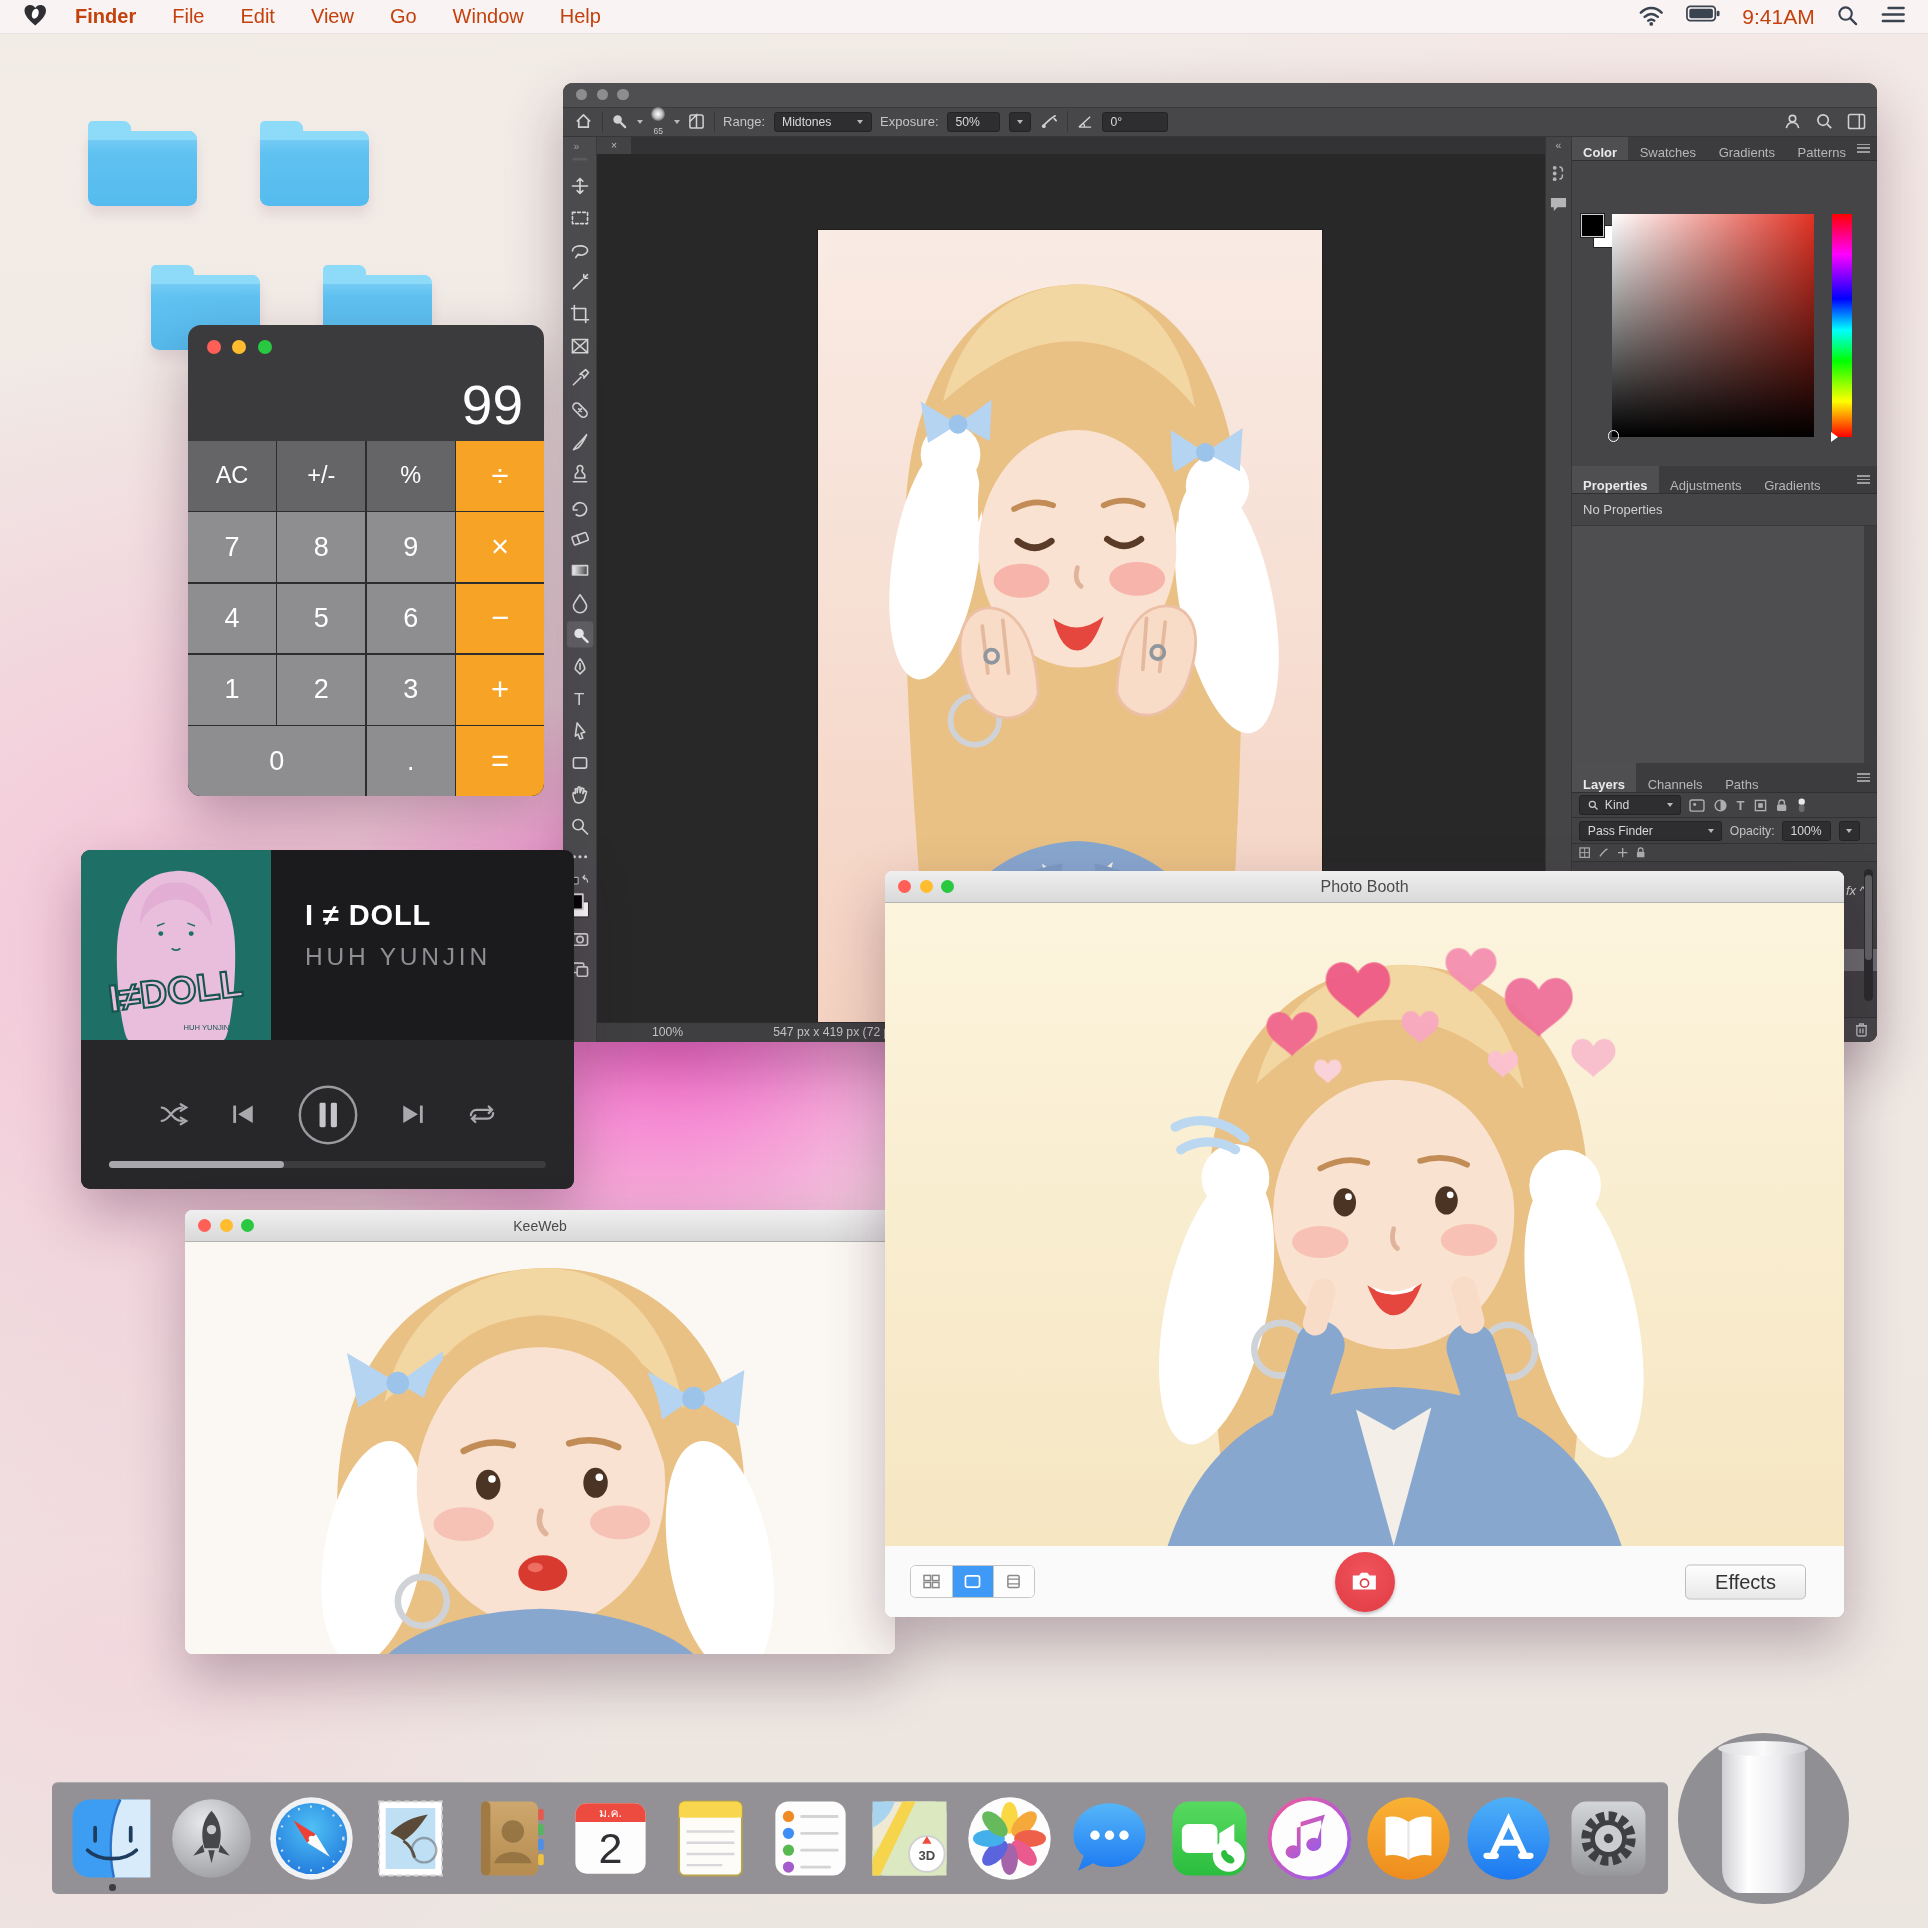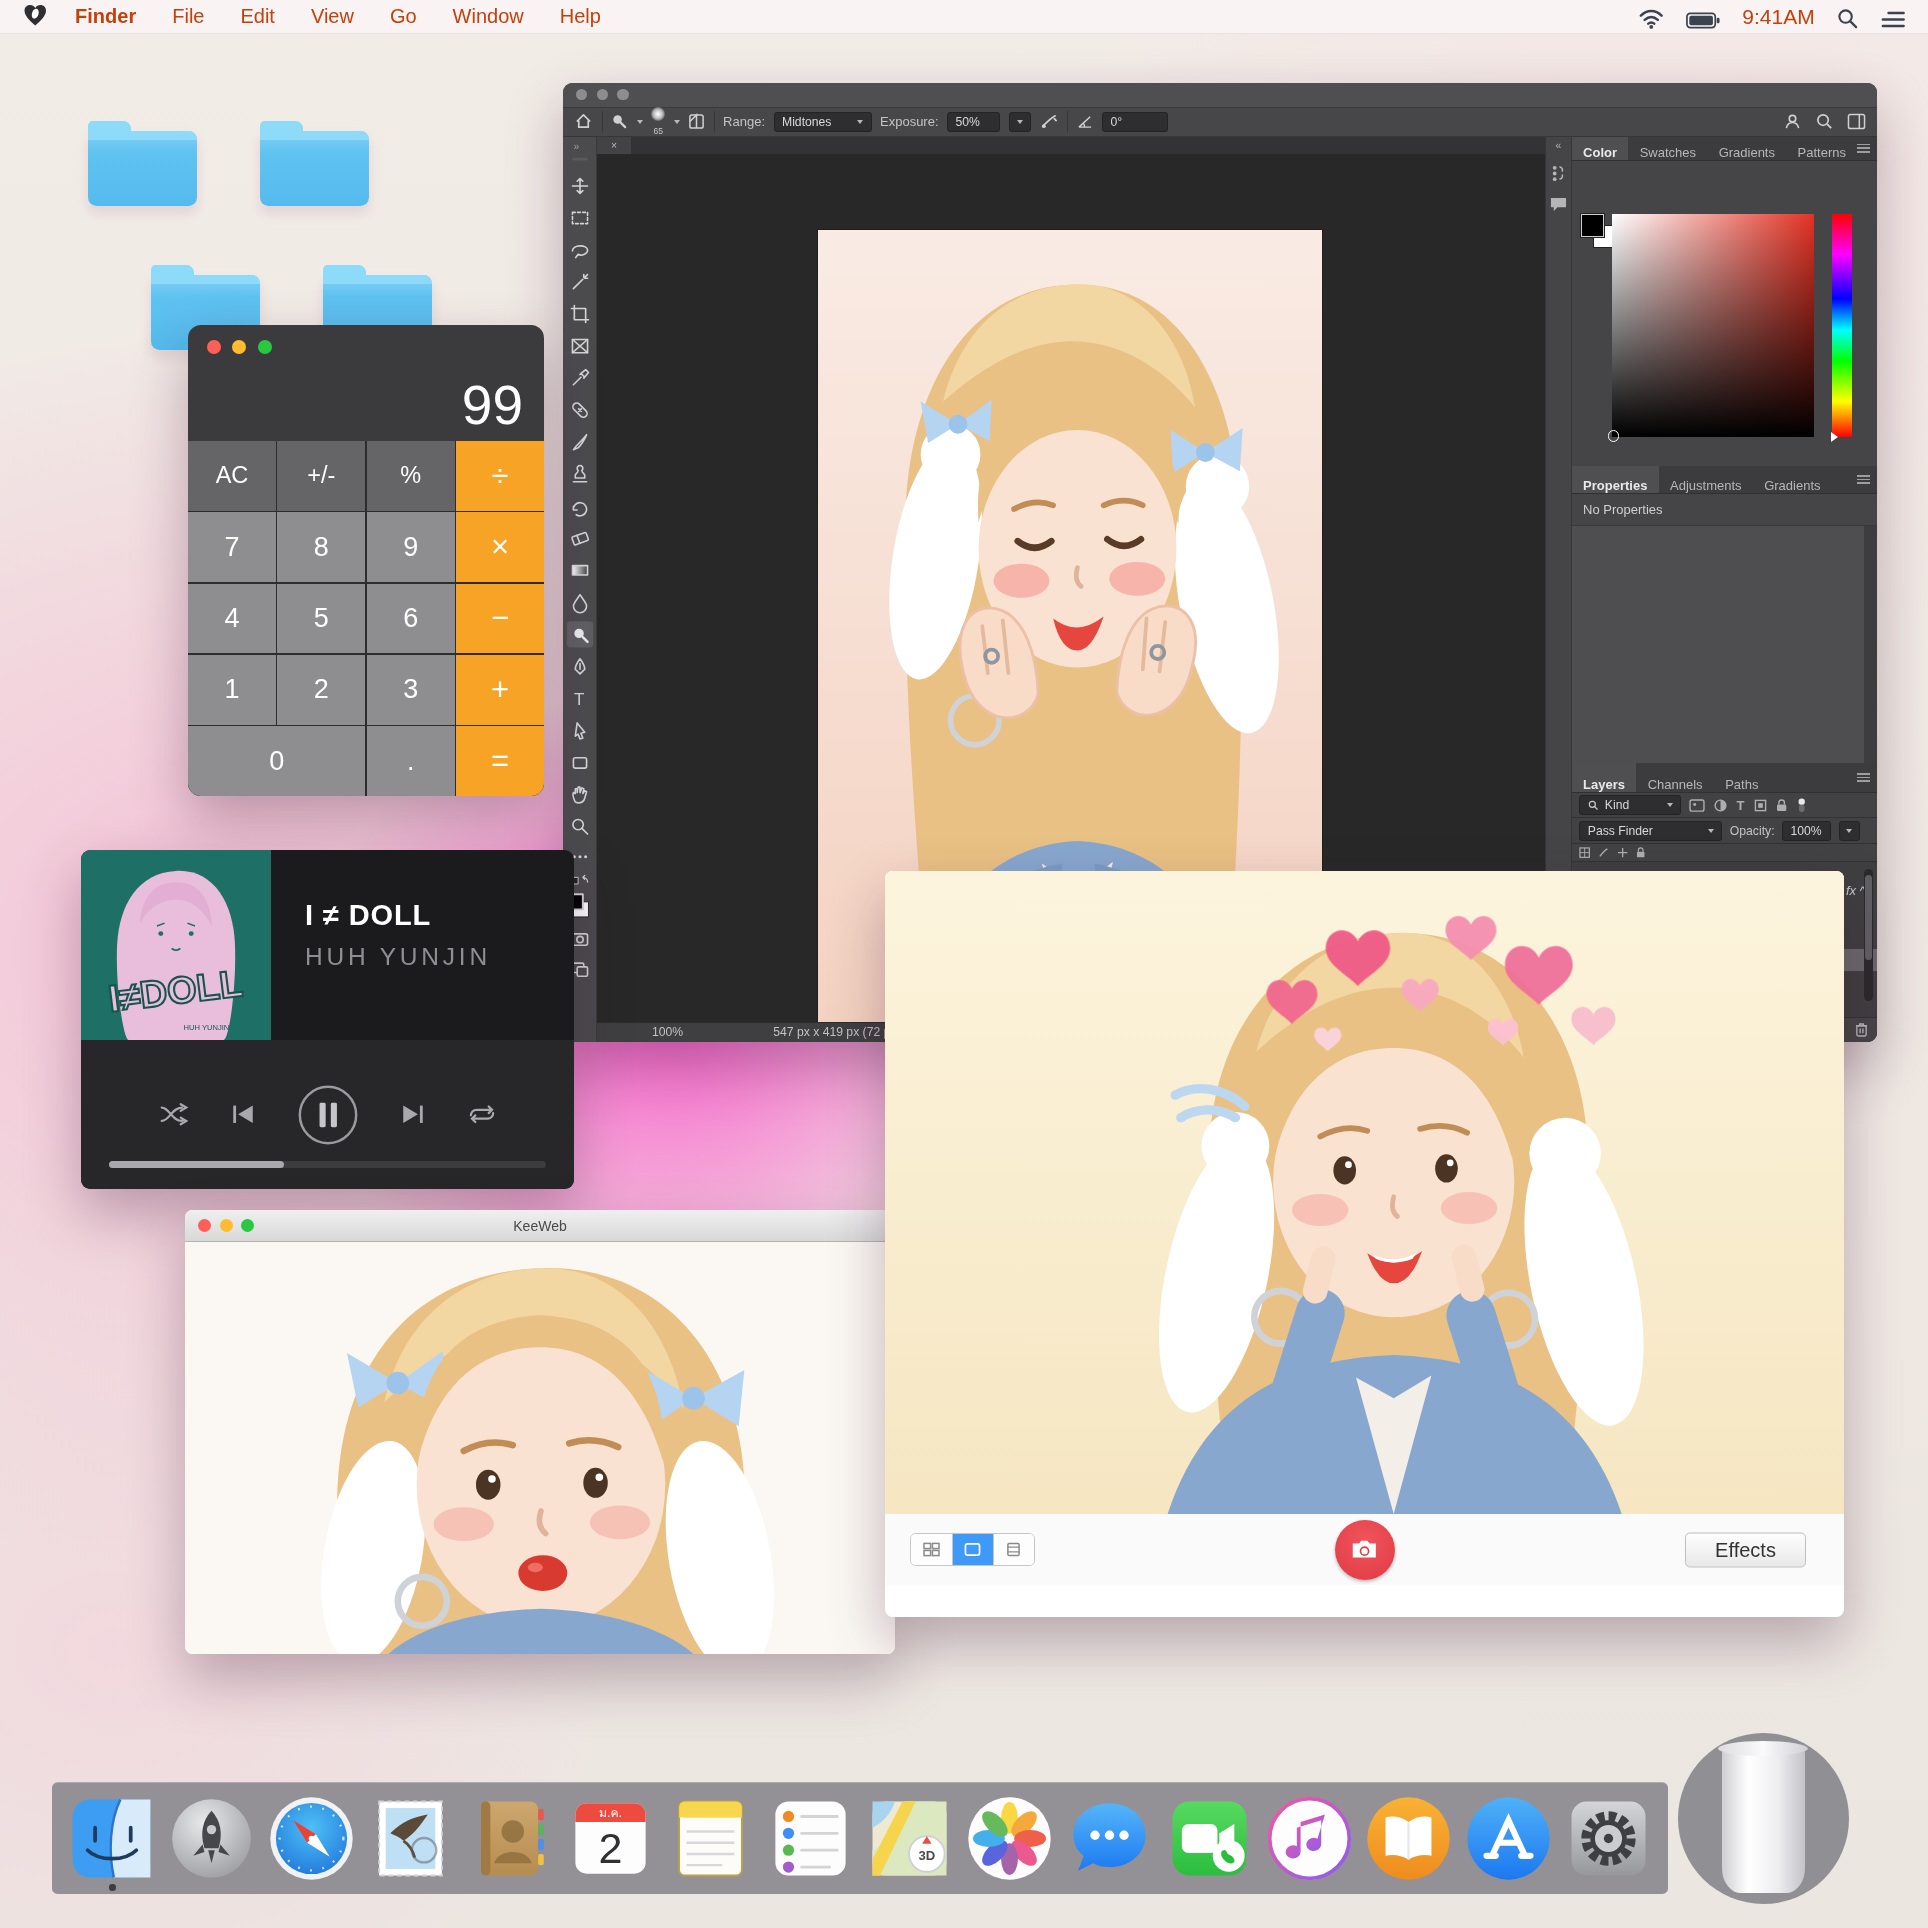--- a/index.html
+++ b/index.html
@@ -10,21 +10,21 @@
    radial-gradient(603px 527px at 673px 1012px, rgba(250,92,205,.92), rgba(250,92,205,0) 62%),
    radial-gradient(1177px 942px at 245px 951px, rgba(246,186,213,.85), rgba(246,186,213,0) 66%),
    radial-gradient(847px 659px at 113px 1648px, rgba(246,205,220,.55), rgba(246,205,220,0) 60%),
    radial-gradient(1036px 753px at 1648px 245px, rgba(247,220,224,.45), rgba(247,220,224,0) 62%),
    linear-gradient(180deg,#f2ece7 0%,#efe8e3 45%,#ece6e1 100%);}
 
 .menubar{position:absolute;z-index:60;left:0;top:0;width:1928px;height:34px;display:flex;align-items:center;
   padding:0 22.6px;background:rgba(250,243,243,.94);border-bottom:0.9px solid rgba(0,0,0,.07);color:#c2410c;font-size:20px}
 .menubar .mi{margin-right:36px;cursor:default}
 .menubar .mi.b{font-weight:bold;margin-left:28px}
-.mb-right{margin-left:auto;display:flex;align-items:flex-end;gap:22.6px}
+.mb-right{margin-left:auto;display:flex;align-items:flex-start;gap:22.6px}
 .mb-time{font-size:21px}
 
 .folder{position:absolute;width:109px;height:75px;border-radius:4.7px 8.5px 8.5px 8.5px;
   background:linear-gradient(180deg,#82d2f7 0%,#5fc2f1 30%,#55bbee 100%);box-shadow:0 7.5px 11.3px rgba(150,90,130,.15)}
 .folder::before{content:"";position:absolute;left:0;top:-10.4px;width:43px;height:14px;border-radius:4.7px 7.5px 0 0;background:#8edbf9}
 .folder::after{content:"";position:absolute;left:0;top:0;width:100%;height:8.5px;border-radius:4.7px 8.5px 0 0;background:#8edbf9}
 
 .win{position:absolute;box-shadow:0 24.5px 56px rgba(60,20,50,.30)}
 .tl{width:14px;height:14px;border-radius:50%;display:inline-block}
 .tl.r{background:#ff5f57}.tl.y{background:#febc2e}.tl.g{background:#28c840}.tl.gray{background:#8d8d90}
@@ -649,20 +649,28 @@
       <ellipse cx="462" cy="298" rx="32" ry="18" fill="#f6b5aa" opacity=".7"></ellipse>
       <path d="M378 286 q-5 16 5 24" stroke="#dfb49a" stroke-width="6" fill="none" stroke-linecap="round"></path>
       <ellipse cx="380" cy="352" rx="26" ry="19" fill="#d93a30"></ellipse>
       <ellipse cx="372" cy="346" rx="8" ry="5" fill="#ef6e62"></ellipse>
       <circle cx="252" cy="382" r="26" fill="none" stroke="#cfd3d8" stroke-width="7"></circle>
       <path d="M216 438 C250 408 310 392 378 390 C448 392 508 410 540 438Z" fill="#88a7cf"></path>
     </svg>
   </div>
 
   <div class="win pb">
+    <div class="bar-title">
+      <div class="lights">
+        <span class="tl r"></span>
+        <span class="tl y"></span>
+        <span class="tl g"></span>
+      </div>
+      <span>Photo Booth</span>
+    </div>
     <svg class="pb-photo" viewBox="0 0 1018 683" preserveAspectRatio="none">
       <defs>
         <linearGradient id="pbbg" x1="0" y1="0" x2="0" y2="1">
             <stop offset="0" stop-color="#fcf4dd"></stop>
             <stop offset="1" stop-color="#f6e6c2"></stop>
           </linearGradient>
         <path id="ht" d="M0 -6 C-5 -16 -18 -13 -18 -2 C-18 7 -7 12 0 19 C7 12 18 7 18 -2 C18 -13 5 -16 0 -6 Z"></path>
       </defs>
       <rect width="1018" height="683" fill="url(#pbbg)"></rect>
       <path d="M540 66 C424 72 348 166 344 298 C340 428 352 560 366 683 L722 683 C736 560 750 428 746 296 C742 164 662 60 540 66Z" fill="#eac184"></path>

